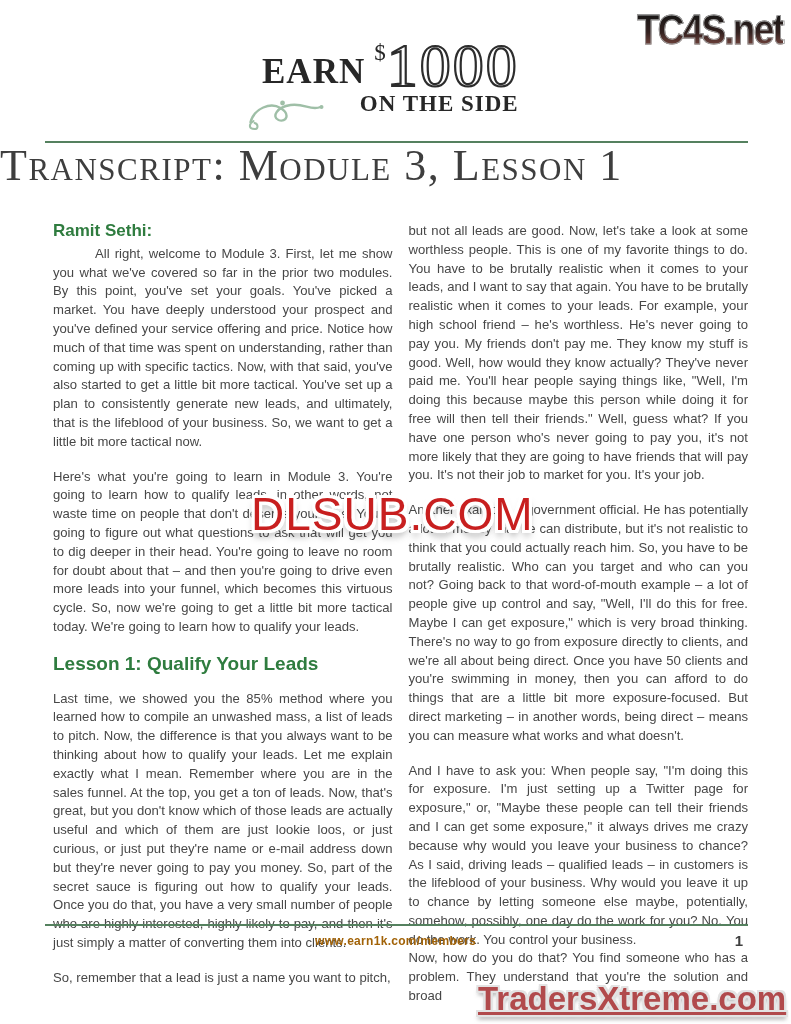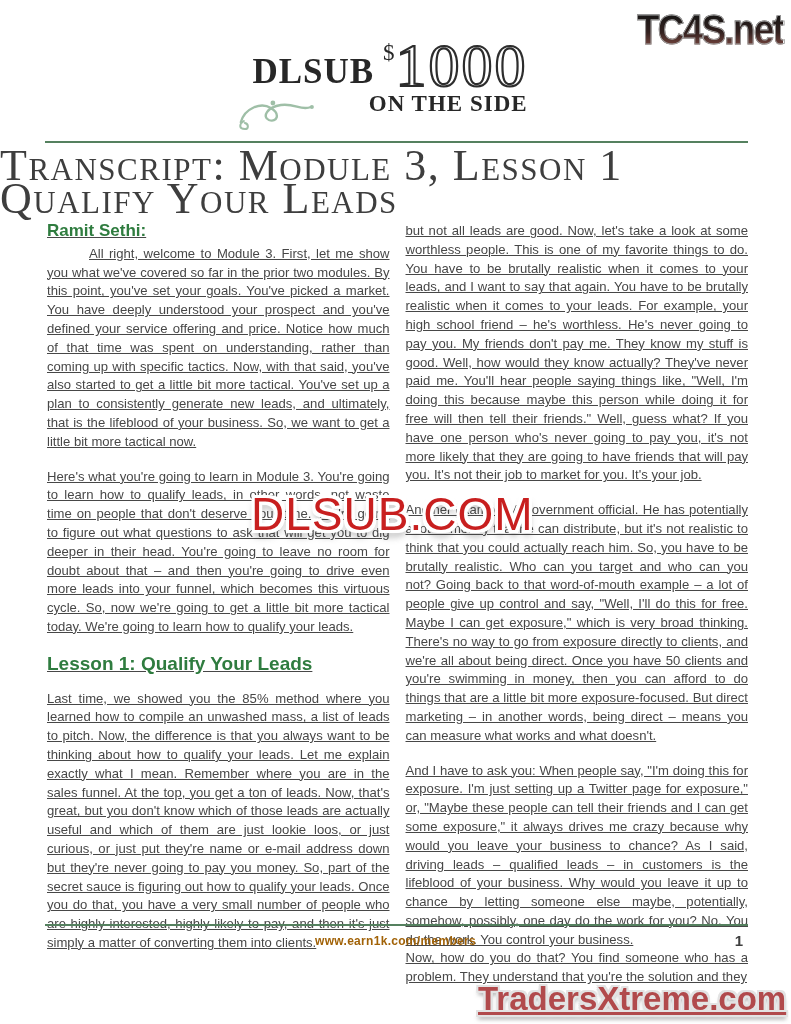--- a/index.html
+++ b/index.html
@@ -59,23 +59,23 @@
 
   
   .title{
     position:absolute;top:149px;left:0;right:0;margin:0;
     text-align:left;font-family:"Liberation Serif", serif;font-weight:400;
     font-variant:small-caps;font-size:44px;line-height:33px;letter-spacing:1.5px;color:#3e3e3e;
   }
 
   
   .columns{
-    position:absolute;top:222px;left:47px;right:43px;
+    position:absolute;top:222px;left:53px;right:43px;
     display:flex;gap:16px;
-    color:#474747;font-size:13.1px;line-height:18.8px;text-decoration:underline;
+    color:#474747;font-size:13.1px;line-height:18.8px;
   }
   .col{flex:1;min-width:0;}
   .col p{margin:16px 0 0 0;text-align:justify;}
   .col p.first{margin-top:0;}
   .col p.nogap{margin-top:0;}
   .col p.indent{text-indent:42px;}
   .speaker-heading{
     margin:0 0 4px 0;color:#2f7c3f;font-size:17px;font-weight:700;
   }
   .lesson-heading{
@@ -102,47 +102,47 @@
   <div class="logo">
     <span class="flourish">
       <svg width="96" height="44" viewBox="0 0 96 44">
         <path d="M6 34 C 10 20, 26 14, 36 20 C 46 26, 42 35, 34 32 C 27 29, 32 19, 46 17 C 60 15, 66 23, 76 19" stroke="#9fbfa7" stroke-width="2.4" fill="none" stroke-linecap="round"></path>
         <path d="M9 33 C 4 36, 4 41, 10 41 C 14 41, 14 36, 10 35" stroke="#9fbfa7" stroke-width="2" fill="none" stroke-linecap="round"></path>
         <circle cx="38" cy="15" r="2.4" fill="#9fbfa7"></circle>
         <circle cx="77" cy="19" r="2" fill="#9fbfa7"></circle>
       </svg>
     </span>
     <div class="logo-row">
-      <span class="logo-earn">DLSUB</span>
+      <span class="logo-earn">EARN</span>
       <span class="logo-dollar">$</span>
       <span class="logo-amount">1000</span>
     </div>
     <div class="logo-tagline">ON THE SIDE</div>
   </div>
 
   <hr class="rule rule-top">
 
   <h1 class="title">
     <span>Transcript: Module 3, Lesson 1</span><br>
-    <span>Qualify Your Leads</span>
   </h1>
 
   <div class="columns">
     <div class="col">
       <h2 class="speaker-heading">Ramit Sethi:</h2>
       <p class="first indent">All right, welcome to Module 3.  First, let me show you what we've covered so far in the prior two modules.  By this point, you've set your goals.  You've picked a market.  You have deeply understood your prospect and you've defined your service offering and price.  Notice how much of that time was spent on understanding, rather than coming up with specific tactics.  Now, with that said, you've also started to get a little bit more tactical.  You've set up a plan to consistently generate new leads, and ultimately, that is the lifeblood of your business.  So, we want to get a little bit more tactical now.</p>
       <p>Here's what you're going to learn in Module 3.  You're going to learn how to qualify leads, in other words, not waste time on people that don't deserve your time.  You're going to figure out what questions to ask that will get you to dig deeper in their head.  You're going to leave no room for doubt about that – and then you're going to drive even more leads into your funnel, which becomes this virtuous cycle.  So, now we're going to get a little bit more tactical today.  We're going to learn how to qualify your leads.</p>
       <h2 class="lesson-heading">Lesson 1: Qualify Your Leads</h2>
       <p>Last time, we showed you the 85% method where you learned how to compile an unwashed mass, a list of leads to pitch.  Now, the difference is that you always want to be thinking about how to qualify your leads.  Let me explain exactly what I mean.  Remember where you are in the sales funnel.  At the top, you get a ton of leads.  Now, that's great, but you don't know which of those leads are actually useful and which of them are just lookie loos, or just curious, or just put they're name or e-mail address down but they're never going to pay you money.  So, part of the secret sauce is figuring out how to qualify your leads.  Once you do that, you have a very small number of people who are highly interested, highly likely to pay, and then it's just simply a matter of converting them into clients.</p>
+      <p>So, remember that a lead is just a name you want to pitch,</p>
     </div>
     <div class="col">
       <p class="first">but not all leads are good.  Now, let's take a look at some worthless people.  This is one of my favorite things to do.  You have to be brutally realistic when it comes to your leads, and I want to say that again.  You have to be brutally realistic when it comes to your leads.  For example, your high school friend – he's worthless.  He's never going to pay you.  My friends don't pay me.  They know my stuff is good.  Well, how would they know actually?  They've never paid me.  You'll hear people saying things like, "Well, I'm doing this because maybe this person while doing it for free will then tell their friends."  Well, guess what?  If you have one person who's never going to pay you, it's not more likely that they are going to have friends that will pay you.  It's not their job to market for you.  It's your job.</p>
       <p>Another example: A government official.  He has potentially a lot of money that he can distribute, but it's not realistic to think that you could actually reach him.  So, you have to be brutally realistic.  Who can you target and who can you not?  Going back to that word-of-mouth example – a lot of people give up control and say, "Well, I'll do this for free.  Maybe I can get exposure," which is very broad thinking.  There's no way to go from exposure directly to clients, and we're all about being direct.  Once you have 50 clients and you're swimming in money, then you can afford to do things that are a little bit more exposure-focused.  But direct marketing – in another words, being direct – means you can measure what works and what doesn't.</p>
       <p>And I have to ask you: When people say, "I'm doing this for exposure.  I'm just setting up a Twitter page for exposure," or, "Maybe these people can tell their friends and I can get some exposure," it always drives me crazy because why would you leave your business to chance?  As I said, driving leads – qualified leads – in customers is the lifeblood of your business.  Why would you leave it up to chance by letting someone else maybe, potentially, somehow, possibly, one day do the work for you?  No.  You do the work.  You control your business.</p>
-      <p class="nogap">Now, how do you do that?  You find someone who has a problem.  They understand that you're the solution and they</p>
+      <p class="nogap">Now, how do you do that?  You find someone who has a problem.  They understand that you're the solution and broad</p>
     </div>
   </div>
 
   <hr class="rule rule-bottom">
   <div class="footer-url">www.earn1k.com/members</div>
   <div class="footer-page">1</div>
 
   <div class="dlsub">DLSUB.COM</div>
   <div class="traders">TradersXtreme.com</div>
 

